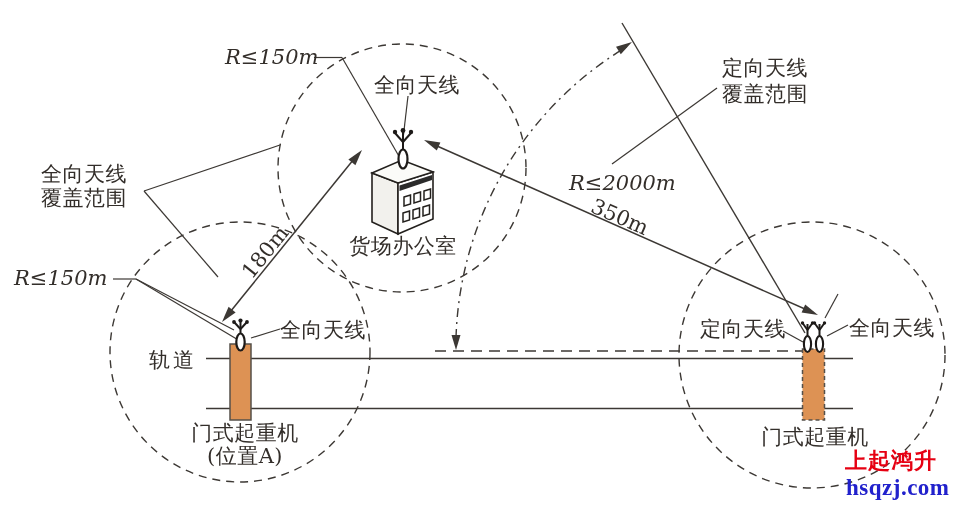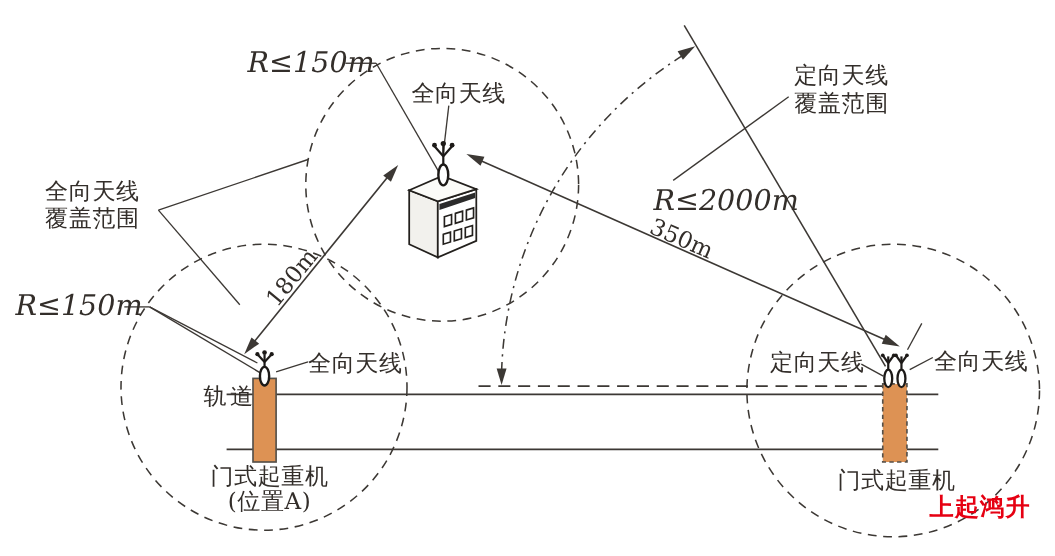--- a/index.html
+++ b/index.html
@@ -2,21 +2,21 @@
 <html><head>
 <meta charset="utf-8">
 <style>
   html,body{margin:0;padding:0;background:#ffffff;}
   .stage{
     position:relative;width:959px;height:505px;background:#ffffff;overflow:hidden;
     font-family:"DejaVu Serif","Liberation Serif",serif;color:#332e2a;
   }
   .stage svg{position:absolute;left:0;top:0;}
   .lbl{position:absolute;white-space:nowrap;font-size:21px;line-height:24px;letter-spacing:.5px;}
-  .dim{font-size:26px;font-style:italic;letter-spacing:0;}
+  .dim{font-size:21px;font-style:italic;letter-spacing:0;}
   .dist{font-size:21px;letter-spacing:0;}
   .center{text-align:center;white-space:normal;}
   .rot350{transform:rotate(23.5deg);transform-origin:0 0;}
   .rot180{transform:rotate(-51deg);transform-origin:0 0;}
   .wm1{font-family:"Liberation Sans","DejaVu Sans",sans-serif;font-weight:bold;font-size:22px;letter-spacing:1px;}
   .wm2{font-family:"Liberation Serif","DejaVu Serif",serif;font-weight:bold;font-size:23px;letter-spacing:.5px;}
 </style>
 </head>
 <body>
 
@@ -149,41 +149,43 @@
 
   <div class="lbl dim" style="left:14px;top:266px;">R≤150m</div>
 
   <div class="lbl" style="left:374px;top:73px;">全向天线</div>
 
   <div class="lbl" style="left:722px;top:55px;line-height:26px;">
     <div>定向天线</div>
     <div>覆盖范围</div>
   </div>
 
-  <div class="lbl dim" style="left:569px;top:171px;margin-left:25px;">R≤2000m</div>
+  <div class="lbl dim" style="left:569px;top:171px;">R≤2000m</div>
 
   <div class="lbl dist rot350" style="left:597px;top:194px;">350m</div>
 
   <div class="lbl dist rot180" style="left:237px;top:268px;">180m</div>
 
   <div class="lbl center" style="left:338px;top:233px;width:130px;line-height:26px;">
+    <div>货场办公室</div>
   </div>
 
-  <div class="lbl" style="left:149px;top:348px;letter-spacing:3px;margin-left:36px;">轨道</div>
+  <div class="lbl" style="left:149px;top:348px;letter-spacing:3px;">轨道</div>
 
   <div class="lbl" style="left:280px;top:318px;">全向天线</div>
 
   <div class="lbl" style="left:700px;top:317px;">定向天线</div>
 
   <div class="lbl" style="left:849px;top:316px;">全向天线</div>
 
   <div class="lbl center" style="left:179px;top:422px;width:132px;line-height:23px;">
     <div>门式起重机</div>
     <div>(位置A)</div>
   </div>
 
   <div class="lbl center" style="left:749px;top:426px;width:132px;line-height:23px;">
     <div>门式起重机</div>
   </div>
 
   <div class="lbl wm1" style="left: 845px; top: 449px; color: rgb(230, 0, 18);">上起鸿升</div>
+  <div class="lbl wm2" style="left: 846px; top: 476px; color: rgb(33, 33, 204);">hsqzj.com</div>
 
 </div>
 
 </body></html>

